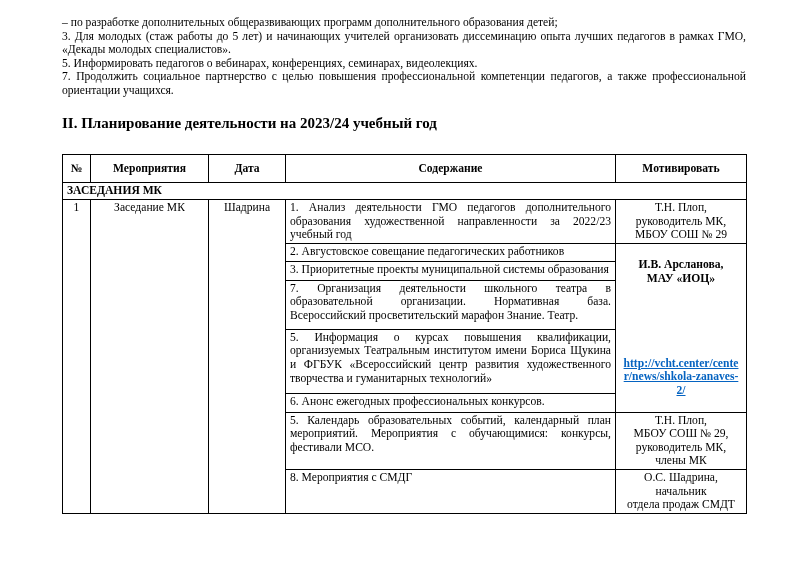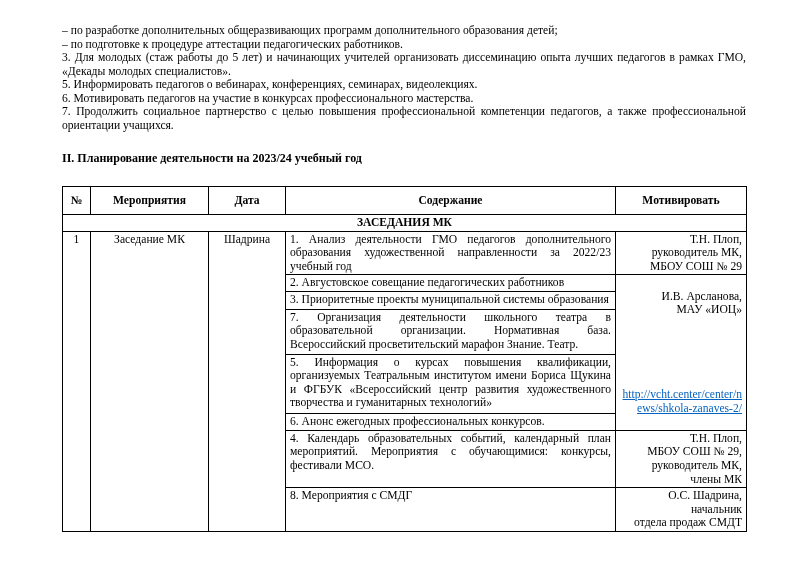--- a/index.html
+++ b/index.html
@@ -9,31 +9,31 @@
     width: 800px;
     height: 566px;
     overflow: hidden;
     font-family: "Liberation Serif", "DejaVu Serif", serif;
     color: #000000;
   }
   .doc {
     box-sizing: border-box;
     width: 800px;
     height: 566px;
-    padding: 24px 54px 0 62px;
+    padding: 16px 54px 0 62px;
   }
   .intro p {
     margin: 0;
     font-size: 11.6px;
     line-height: 1.17;
     text-align: justify;
   }
   .section-title {
     margin: 18px 0 21px 0;
-    font-size: 12px;
+    font-size: 15px;
     font-weight: bold;
     line-height: 1.17;
   }
   table.plan {
     border-collapse: collapse;
     table-layout: fixed;
     width: 684px;
     font-size: 11.6px;
     line-height: 1.17;
   }
@@ -43,61 +43,61 @@
     vertical-align: top;
     overflow: hidden;
   }
   table.plan th {
     font-weight: bold;
     text-align: center;
     padding: 7px 2px;
     vertical-align: middle;
   }
   td.section-row {
-    text-align: center;
+    text-align: left;
     font-weight: bold;
     padding: 1px 2px;
   }
   td.cell-num, td.cell-event, td.cell-date {
     text-align: center;
   }
   td.content {
     text-align: justify;
   }
   td.resp {
-    text-align: right;
+    text-align: center;
     white-space: pre-line;
   }
   .resp-name {
     white-space: pre-line;
+    font-weight: bold;
   }
   .resp-link-wrap {
     margin-top: 44px;
   }
   a.doc-link {
     color: #0563c1;
     text-decoration: underline;
     word-break: break-all;
     cursor: pointer;
+    font-weight: bold;
   }
   td.pad-bottom {
     padding-bottom: 5px;
   }
 </style>
 </head>
 <body>
 
 <div class="doc">
 
   <div class="intro">
     <p>– по разработке дополнительных общеразвивающих программ дополнительного образования детей;</p>
-    <p>– по подготовке к процедуре аттестации педагогических работников.</p>
     <p>3.  Для молодых (стаж работы до 5 лет) и начинающих учителей организовать диссеминацию опыта лучших педагогов в рамках ГМО, «Декады молодых специалистов».</p>
     <p>5.  Информировать педагогов о вебинарах, конференциях, семинарах, видеолекциях.</p>
-    <p>6.  Мотивировать педагогов на участие в конкурсах профессионального мастерства.</p>
     <p>7.  Продолжить социальное партнерство с целью повышения профессиональной компетенции педагогов, а также профессиональной ориентации учащихся.</p>
   </div>
 
   <p class="section-title">II. Планирование деятельности на 2023/24 учебный год</p>
 
   <table class="plan">
     <colgroup>
       <col style="width:28px">
       <col style="width:118px">
       <col style="width:77px">
@@ -142,21 +142,21 @@
       <tr>
         <td class="content">7.  Организация деятельности школьного театра в образовательной организации. Нормативная база. Всероссийский просветительский марафон Знание. Театр.</td>
       </tr>
       <tr>
         <td class="content">5.  Информация о курсах повышения квалификации, организуемых Театральным институтом имени Бориса Щукина и ФГБУК «Всероссийский центр развития художественного творчества и гуманитарных технологий»</td>
       </tr>
       <tr>
         <td class="content pad-bottom">6.  Анонс ежегодных профессиональных конкурсов.</td>
       </tr>
       <tr>
-        <td class="content">4.  Календарь образовательных событий, календарный план мероприятий. Мероприятия с обучающимися: конкурсы, фестивали МСО.</td>
+        <td class="content">5.  Календарь образовательных событий, календарный план мероприятий. Мероприятия с обучающимися: конкурсы, фестивали МСО.</td>
         <td class="resp">Т.Н. Плоп,
 МБОУ СОШ № 29,
 руководитель МК,
 члены МК</td>
       </tr>
       <tr>
         <td class="content">8.  Мероприятия  с СМДГ</td>
         <td class="resp">О.С. Шадрина, начальник
 отдела продаж СМДТ</td>
       </tr>

